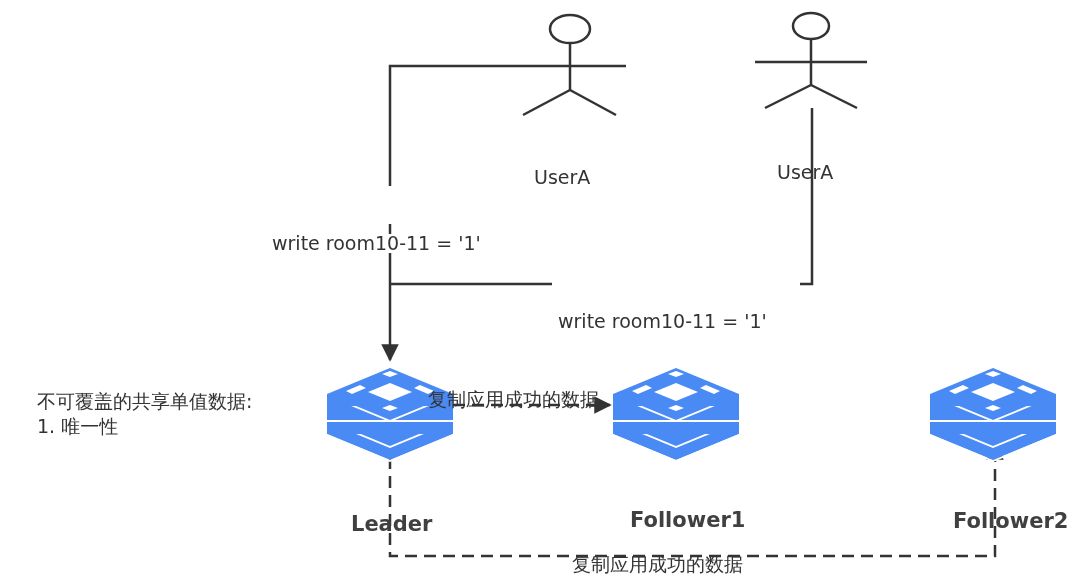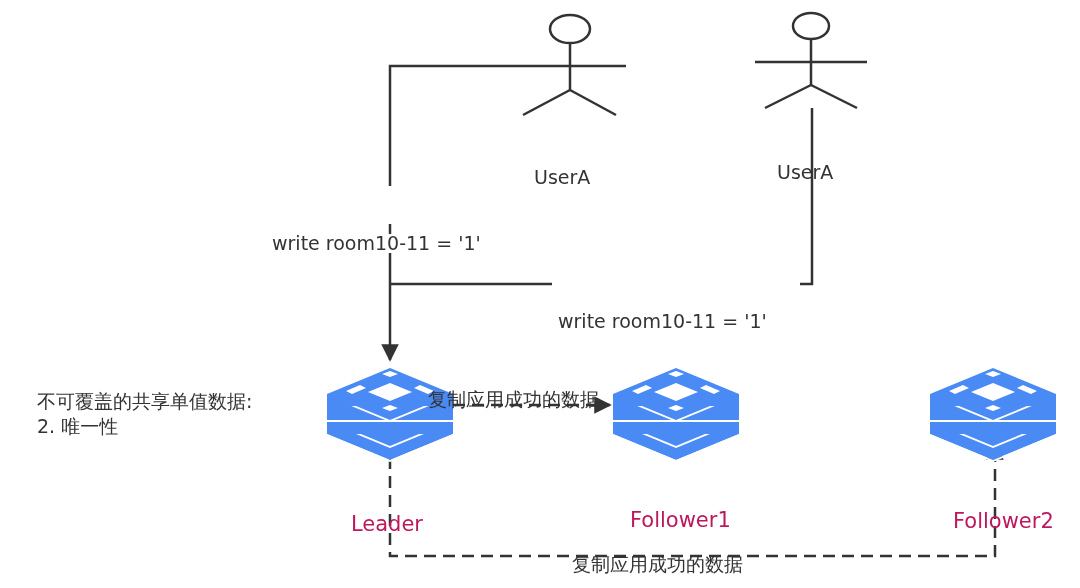--- a/index.html
+++ b/index.html
@@ -1,20 +1,20 @@
 <!DOCTYPE html>
 <html><head>
   <meta charset="utf-8">
   <style>
     html, body { margin: 0; padding: 0; background: #ffffff; }
     body { width: 1080px; height: 588px; position: relative; overflow: hidden;
            font-family: "DejaVu Sans", "Liberation Sans", sans-serif; color: #333333; }
     svg.canvas { position: absolute; left: 0; top: 0; }
     .lbl { position: absolute; white-space: nowrap; font-size: 19px; color: #333333; line-height: 1; margin-top: 38px; }
-    .bold { font-weight: normal; font-size: 21px; color: #be185d; }
+    .bold { font-weight: bold; font-size: 21px; color: #404040; }
     .note { position: absolute; left: 37px; top: 349px; font-size: 19px; line-height: 25px; color: #333; margin-top: 40px; }
     .note div { white-space: nowrap; }
   </style>
 </head>
 <body>
 
 <svg class="canvas" width="1080" height="588" viewBox="0 0 1080 588">
   <defs>
     <marker id="arrow" viewBox="0 0 10 10" refX="9" refY="5" markerWidth="7" markerHeight="7" orient="auto-start-reverse">
       <path d="M0,0 L10,5 L0,10 z" fill="#333"></path>
@@ -86,14 +86,14 @@
 
 <div class="lbl" style="left:428px; top:352px;">复制应用成功的数据</div>
 <div class="lbl" style="left:572px; top:517px;">复制应用成功的数据</div>
 
 <div class="lbl bold" style="left:351px; top:476px; background:transparent;">Leader</div>
 <div class="lbl bold" style="left:630px; top:472px;">Follower1</div>
 <div class="lbl bold" style="left:953px; top:473px;">Follower2</div>
 
 <div class="note">
   <div>不可覆盖的共享单值数据:</div>
-  <div>2. 唯一性</div>
+  <div>1. 唯一性</div>
 </div>
 
 </body></html>

